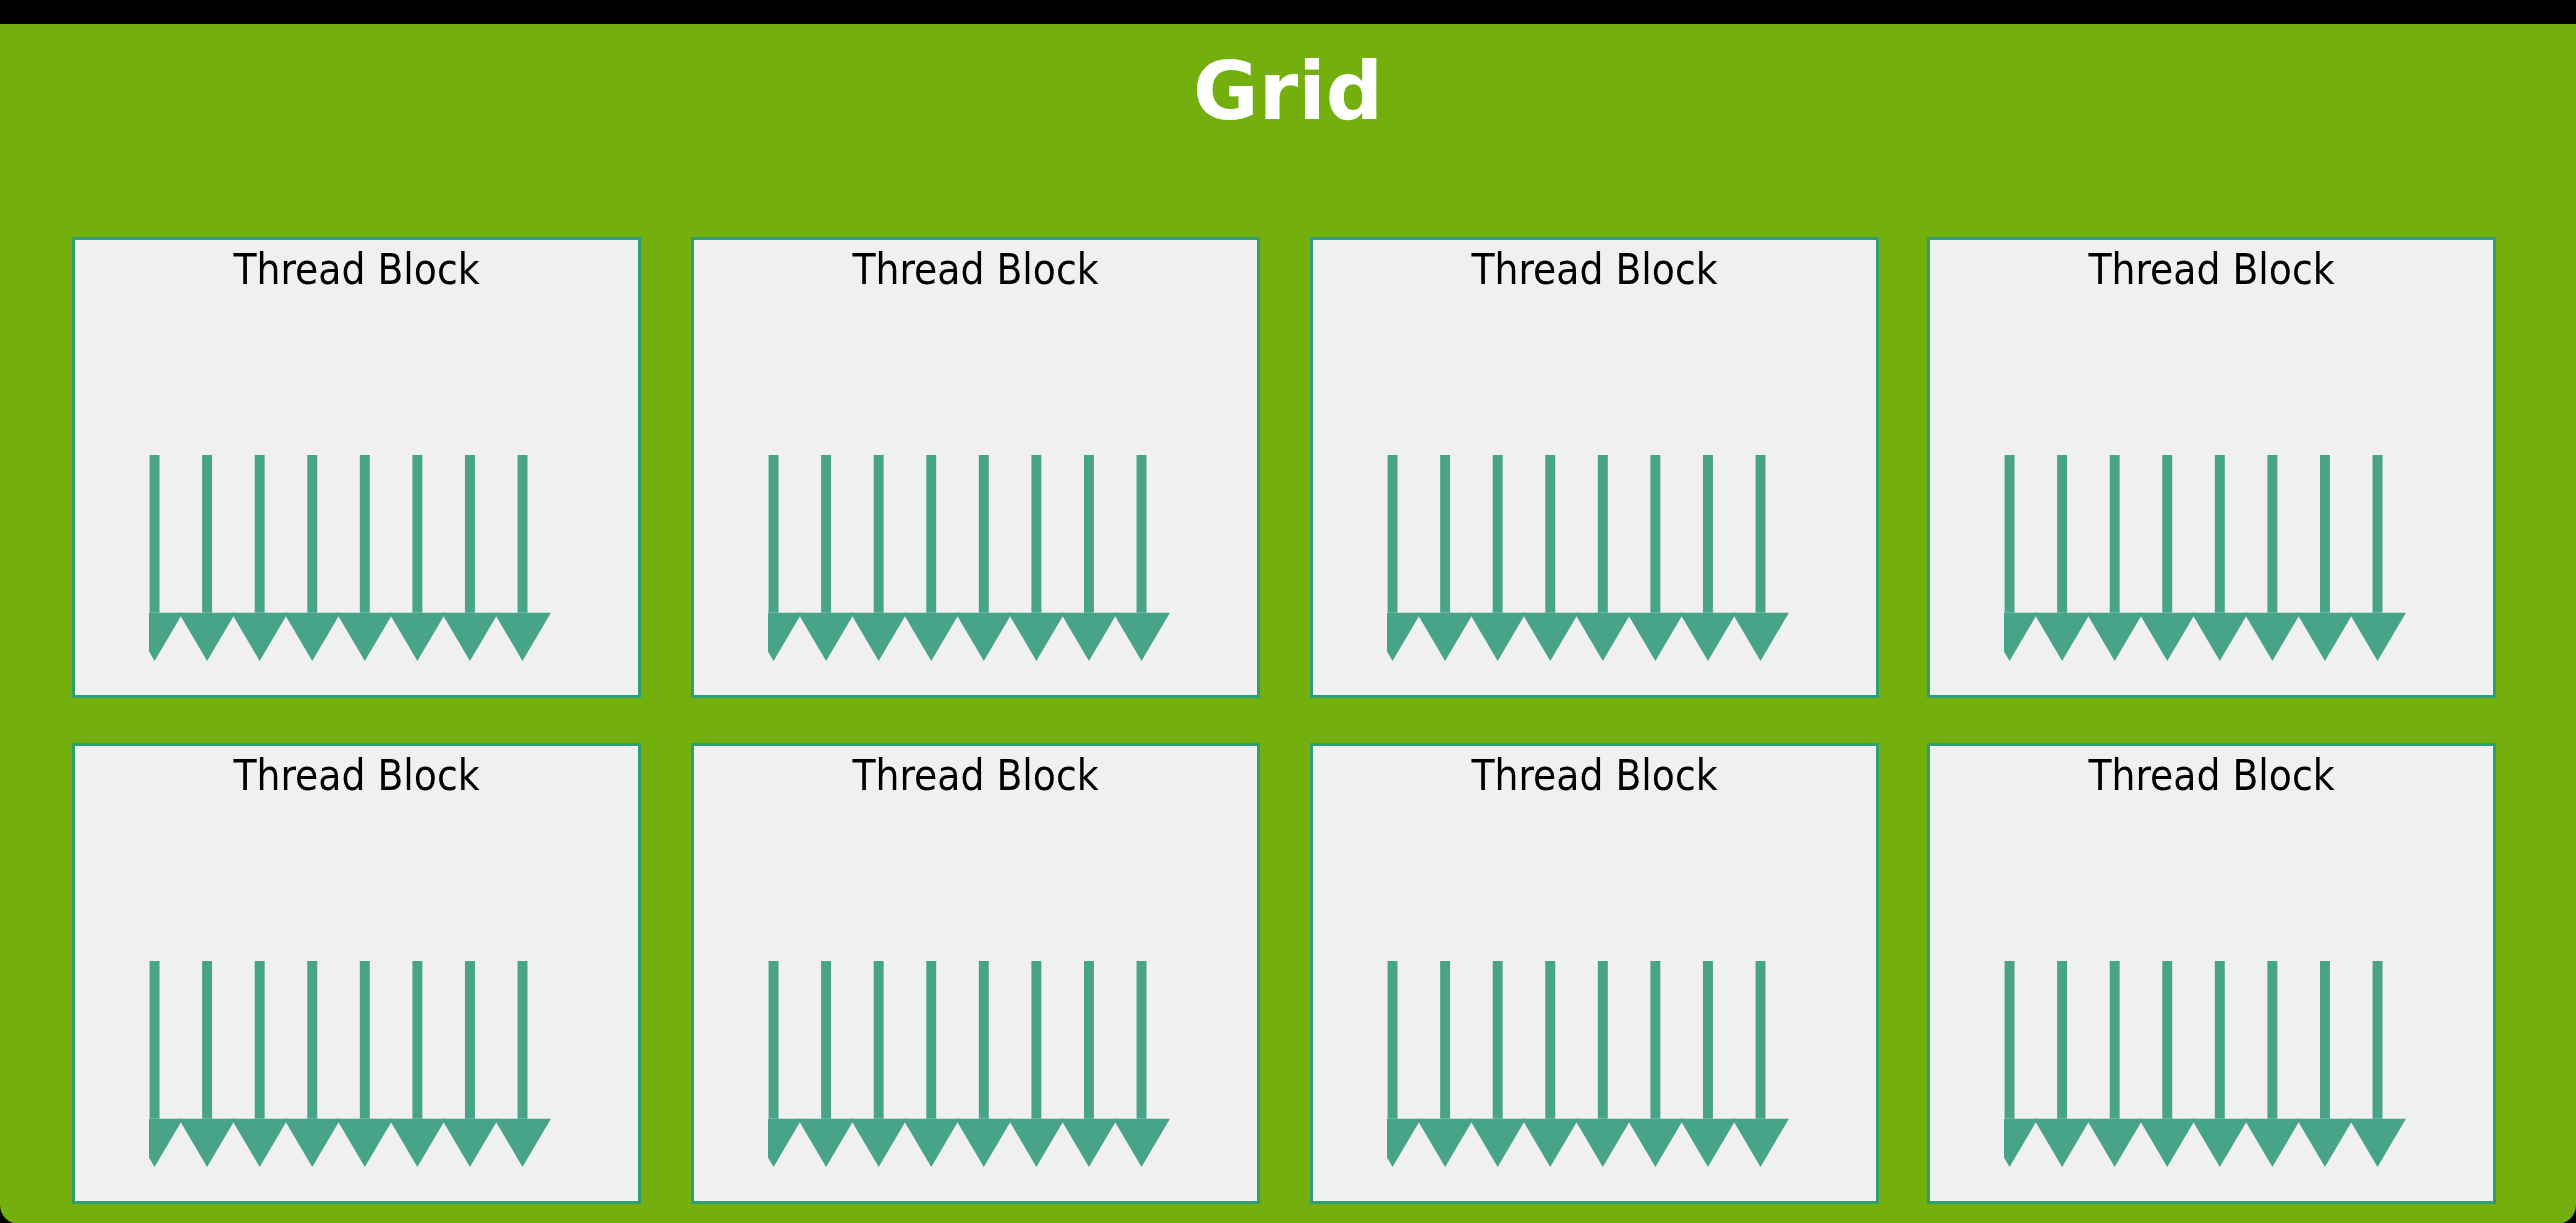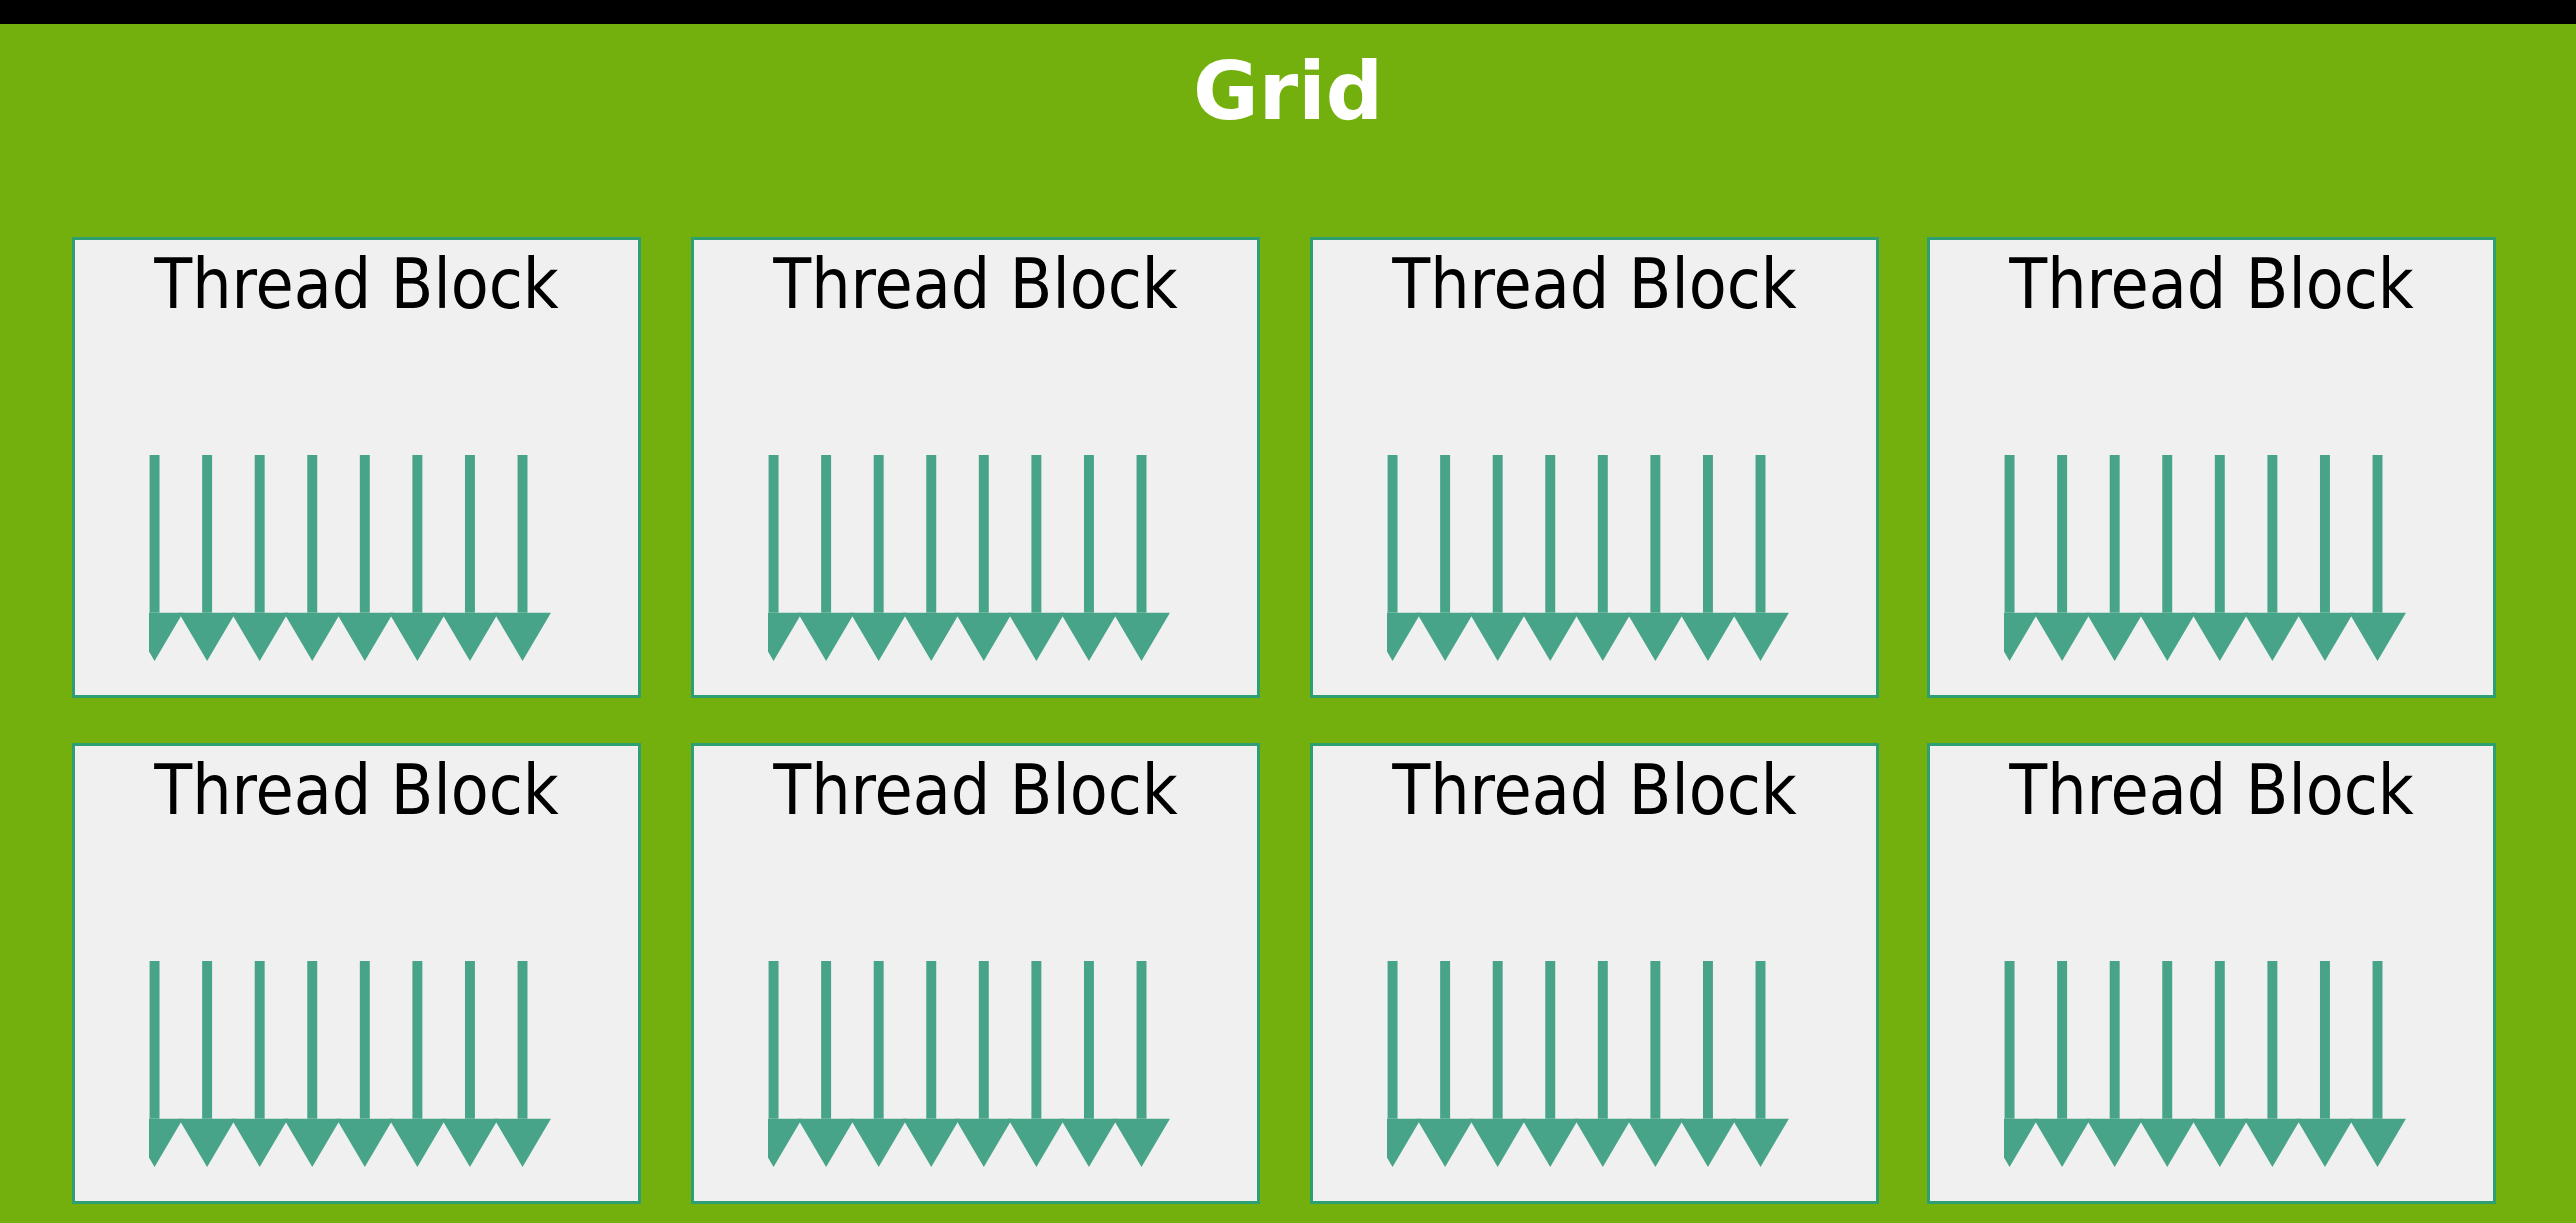--- a/index.html
+++ b/index.html
@@ -7,20 +7,21 @@
     padding: 0;
     background: #000000;
   }
   #screenshot {
     position: relative;
     width: 2576px;
     height: 1224px;
     background: #000000;
     overflow: hidden;
     font-family: "DejaVu Sans", sans-serif;
+    border-radius: 19px;
   }
   #grid-panel {
     position: absolute;
     left: 0;
     top: 23.5px;
     width: 2576px;
     height: 1200px;
     background: #73AF0D;
   }
   #grid-title {
@@ -45,21 +46,21 @@
     height: 461px;
   }
   .tb-label {
     position: absolute;
     left: 0;
     top: 7.1px;
     width: 100%;
     text-align: center;
     color: #000000;
     font-family: "Liberation Sans Narrow", "DejaVu Sans Condensed", "Liberation Sans", sans-serif;
-    font-size: 69px;
+    font-size: 42px;
     font-weight: normal;
     line-height: 1.1;
     white-space: nowrap;
   }
   .arrow-field {
     position: absolute;
     left: 50%;
     transform: translateX(-50%);
     bottom: 34px;
     width: 416px;

